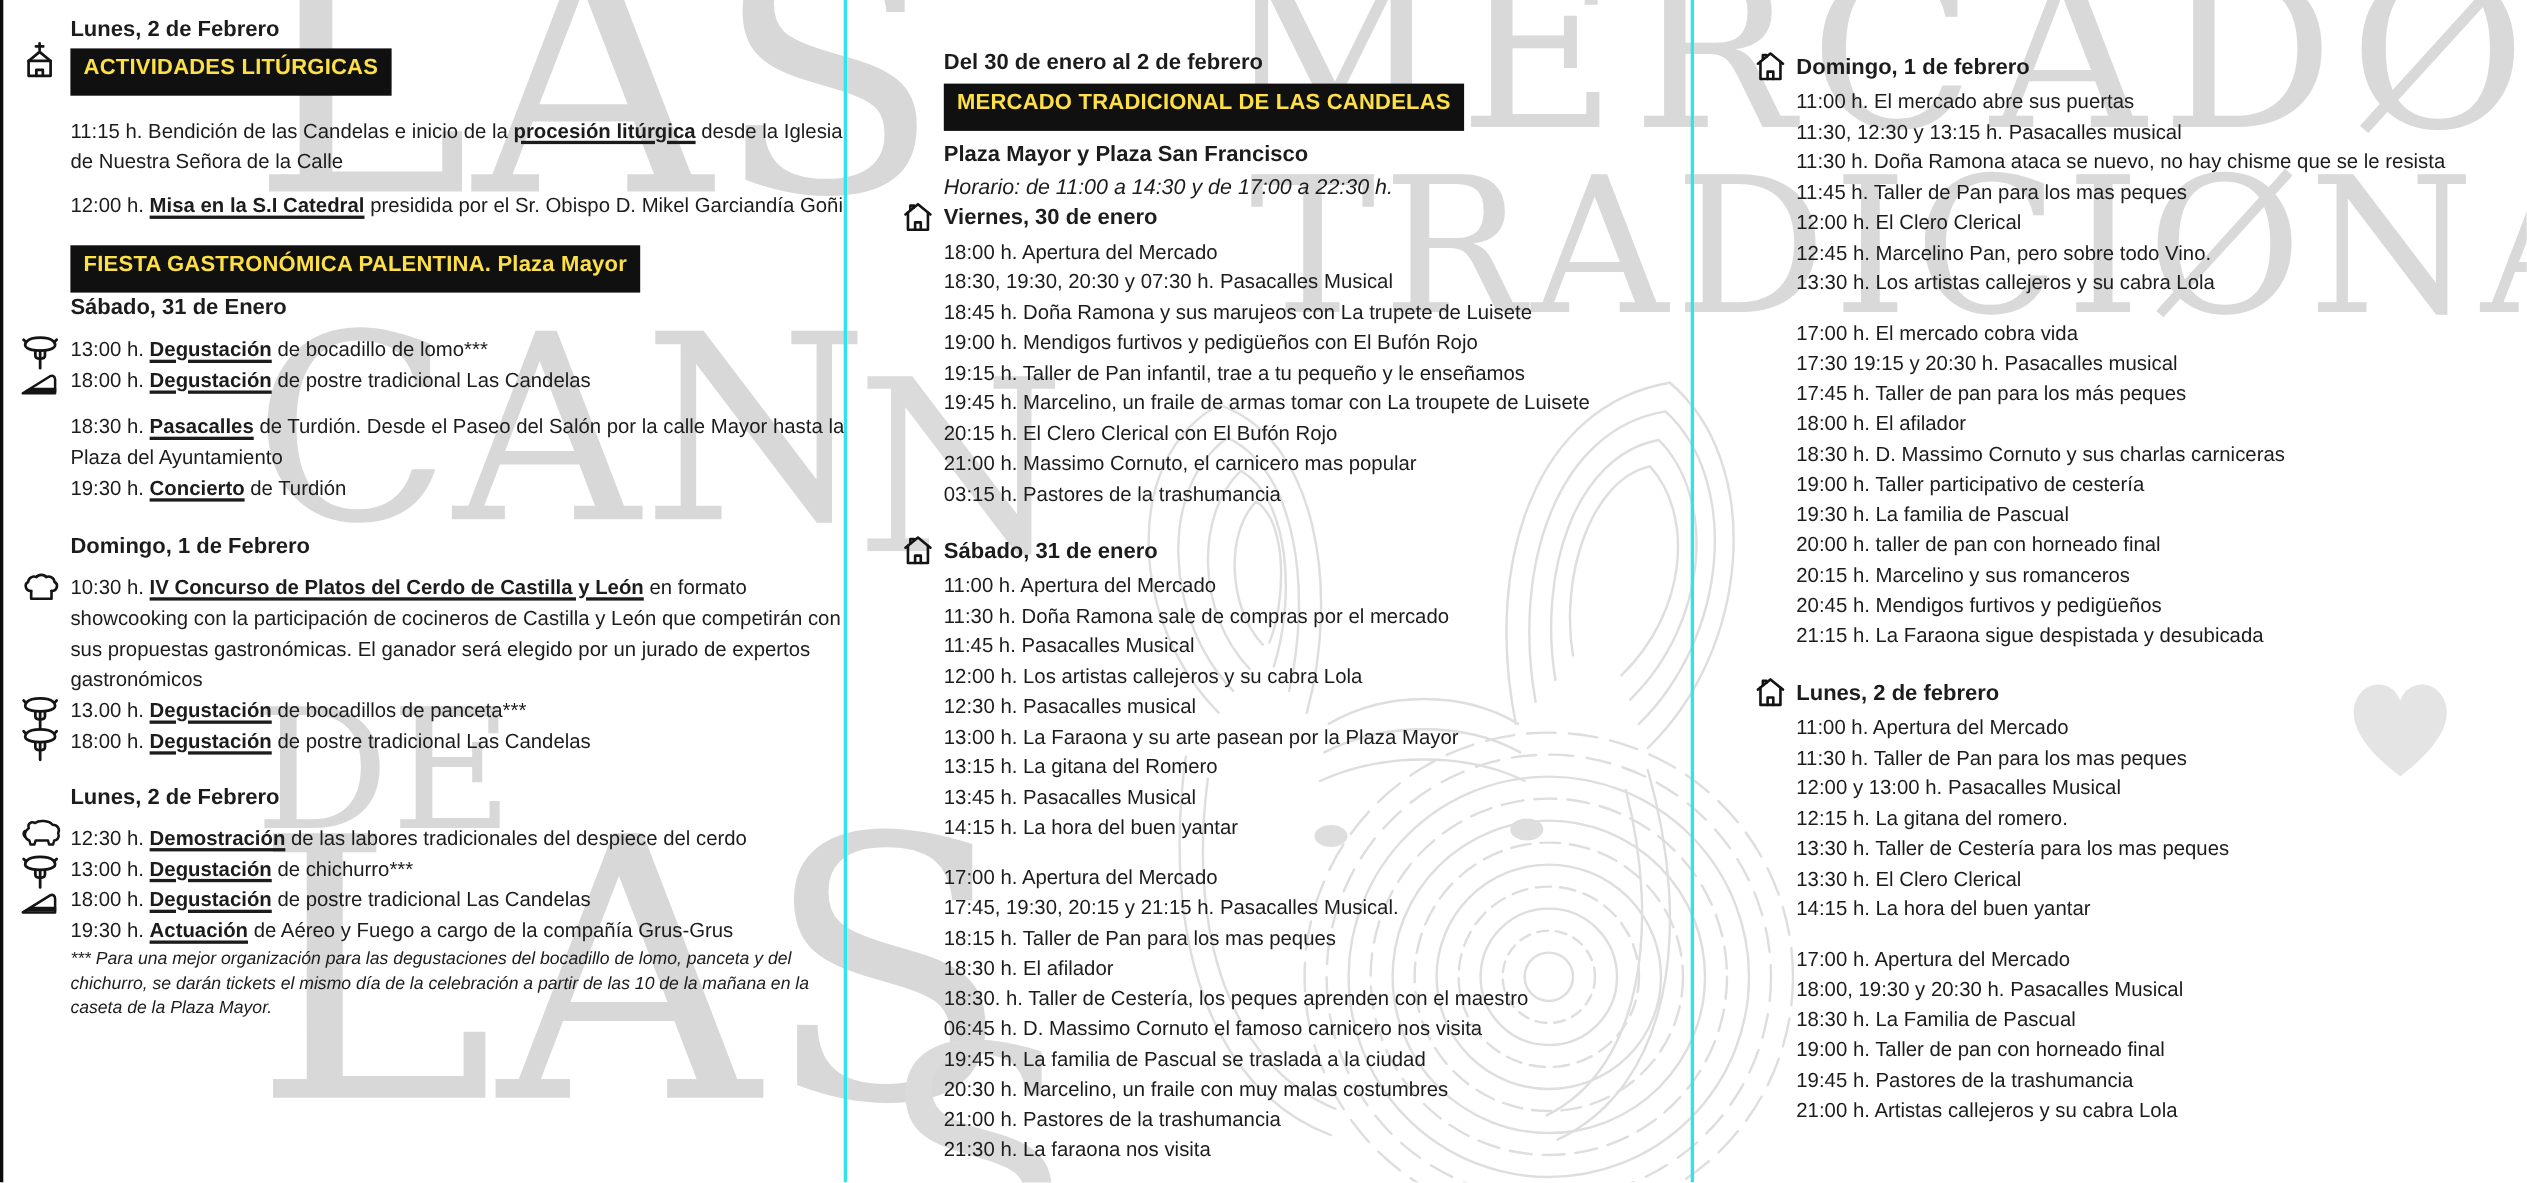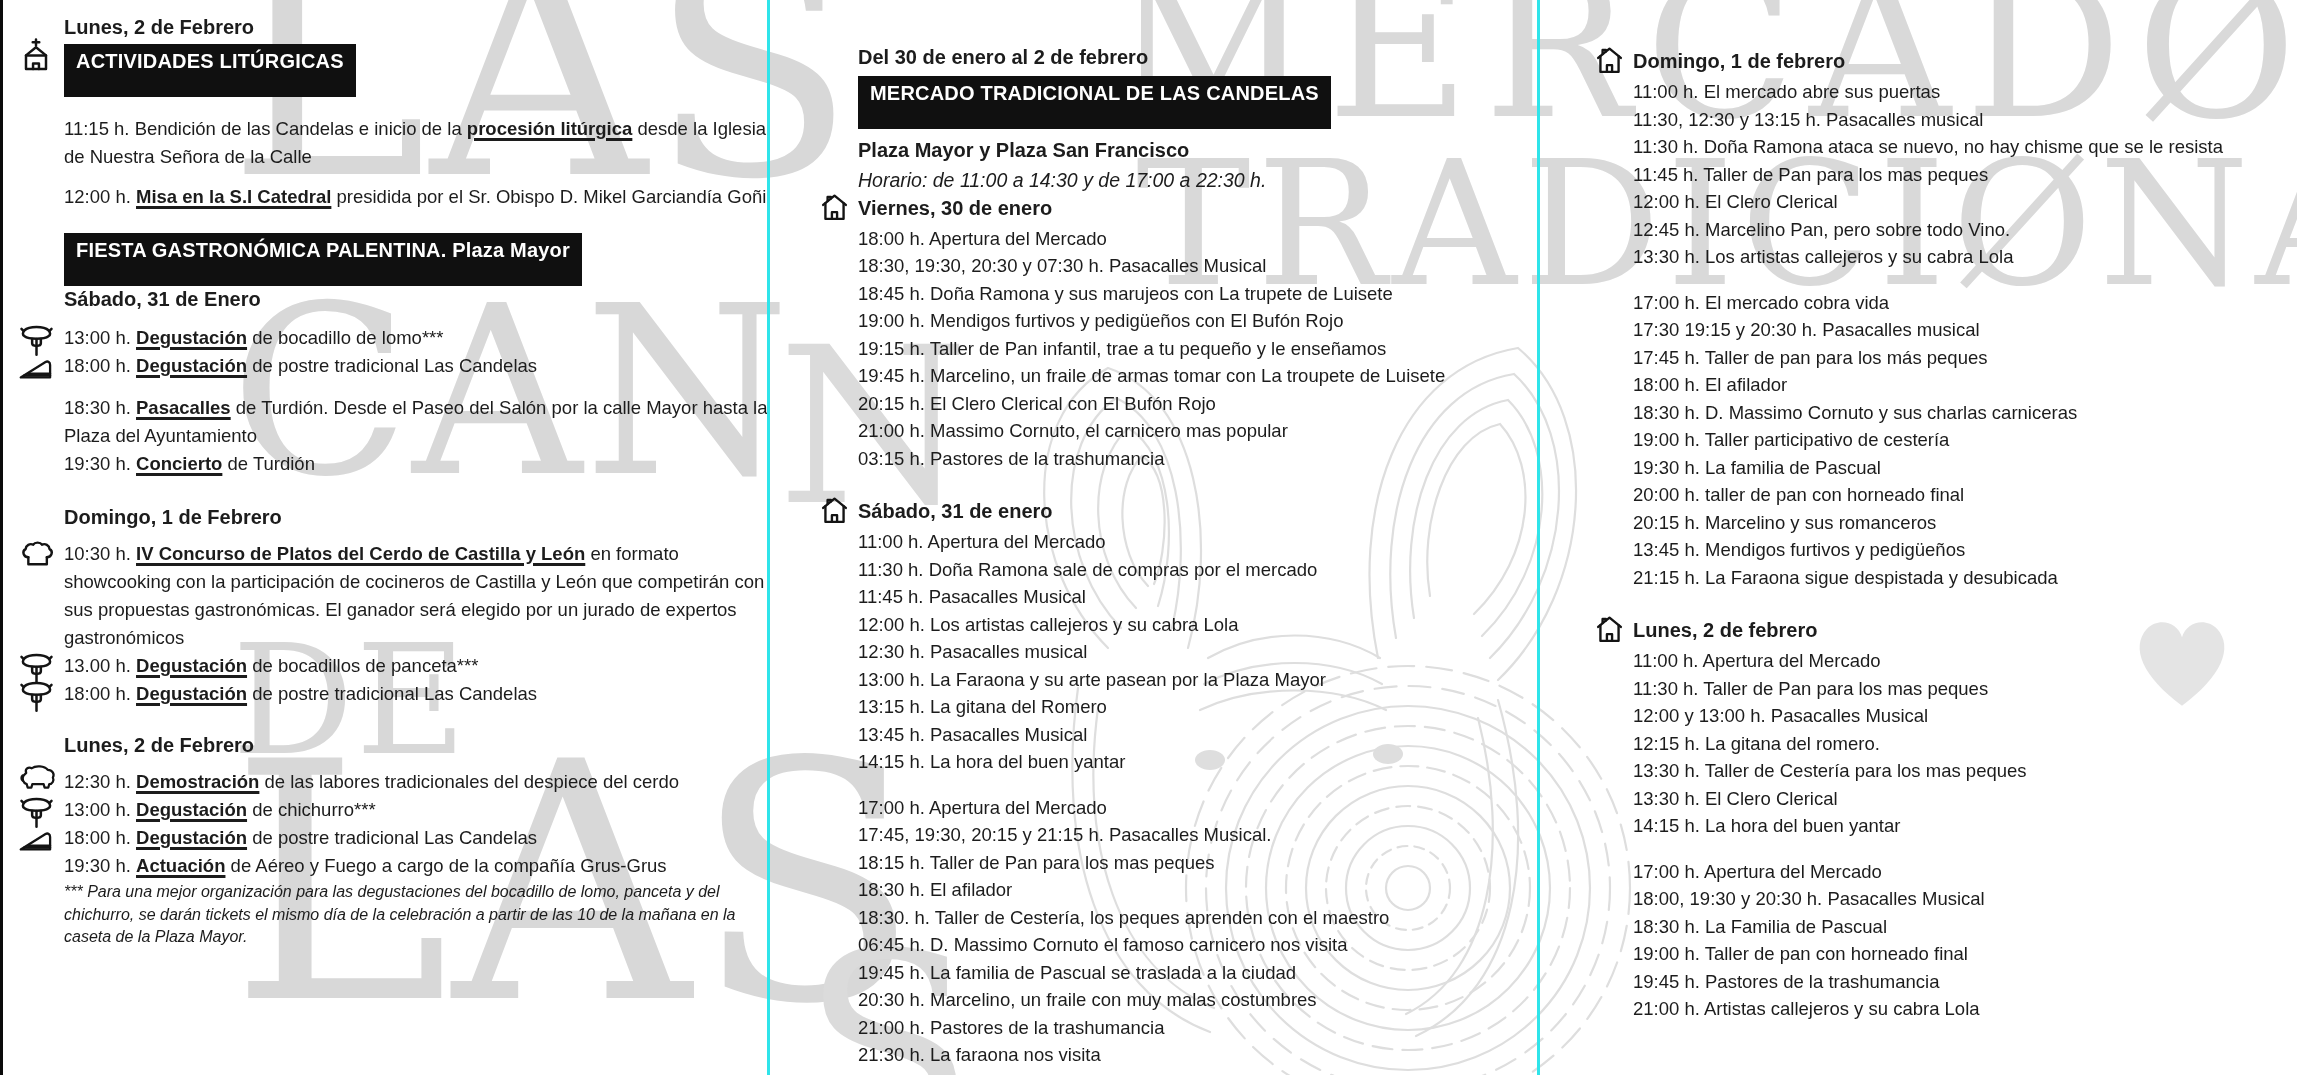--- a/index.html
+++ b/index.html
@@ -22,21 +22,21 @@
   
   .edge-line{position:absolute;left:0;top:0;width:3px;height:1075px;background:#0a0a0a;z-index:4}
   .divider{position:absolute;top:0;width:3px;height:1075px;background:#2fe4ea;z-index:3}
   .divider.d1{left:767px}
   .divider.d2{left:1537px}
   .col{position:absolute;z-index:2;font-size:18.5px}
   .col-left{left:64px;top:14px;width:716px;line-height:28px}
   .col-mid{left:858px;top:44px;width:680px;line-height:27.5px}
   .col-right{left:1633px;top:48px;width:660px;line-height:27.5px}
   .heading{font-weight:bold;font-size:20px;line-height:26px}
-  .badge{display:inline-block;background:#101010;color:#ffffff;font-weight:bold;font-size:20px;line-height:24px;padding:5px 12px 24px;letter-spacing:.2px}
+  .badge{display:inline-block;background:#101010;color:#fde047;font-weight:bold;font-size:20px;line-height:24px;padding:5px 12px 14px;letter-spacing:.2px}
   .item,.para{position:relative}
   .icn{position:absolute;left:-46px;top:-3px}
   .block-head{position:relative;font-weight:bold;font-size:20px;line-height:26px}
   .block-head .icn{left:-40px;top:-4px}
   b.u{text-decoration:underline;text-decoration-thickness:2.5px;text-underline-offset:3px}
   .fnote{font-style:italic;font-size:16px;line-height:22.5px;margin-top:1px}
   .it{font-style:italic}
   .line{min-height:0}
   .line.spacer{height:18px}
   
@@ -338,21 +338,21 @@
       <div class="line spacer"></div>
       <div class="line">17:00 h. El mercado cobra vida</div>
       <div class="line">17:30 19:15 y 20:30 h. Pasacalles musical</div>
       <div class="line">17:45 h. Taller de pan para los más peques</div>
       <div class="line">18:00 h. El afilador</div>
       <div class="line">18:30 h. D. Massimo Cornuto y sus charlas carniceras</div>
       <div class="line">19:00 h. Taller participativo de cestería</div>
       <div class="line">19:30 h. La familia de Pascual</div>
       <div class="line">20:00 h. taller de pan con horneado final</div>
       <div class="line">20:15 h. Marcelino y sus romanceros</div>
-      <div class="line">13:45 h. Mendigos furtivos y pedigüeños</div>
+      <div class="line">20:45 h. Mendigos furtivos y pedigüeños</div>
       <div class="line">21:15 h. La Faraona sigue despistada y desubicada</div>
     </div>
 
   <div class="block-head mt26">
     <span class="icn">
       <svg class="gl" width="33" height="33" viewBox="0 0 32 32">
           <g fill="none" stroke="#141414" stroke-width="2.3" stroke-linecap="round" stroke-linejoin="round">
         <path d="M5 13.5 16 4.5 27 13.5"></path>
             <path d="M7.2 11.8V27h17.6V11.8"></path>
             <path d="M13.5 27v-6.5h5V27"></path>

